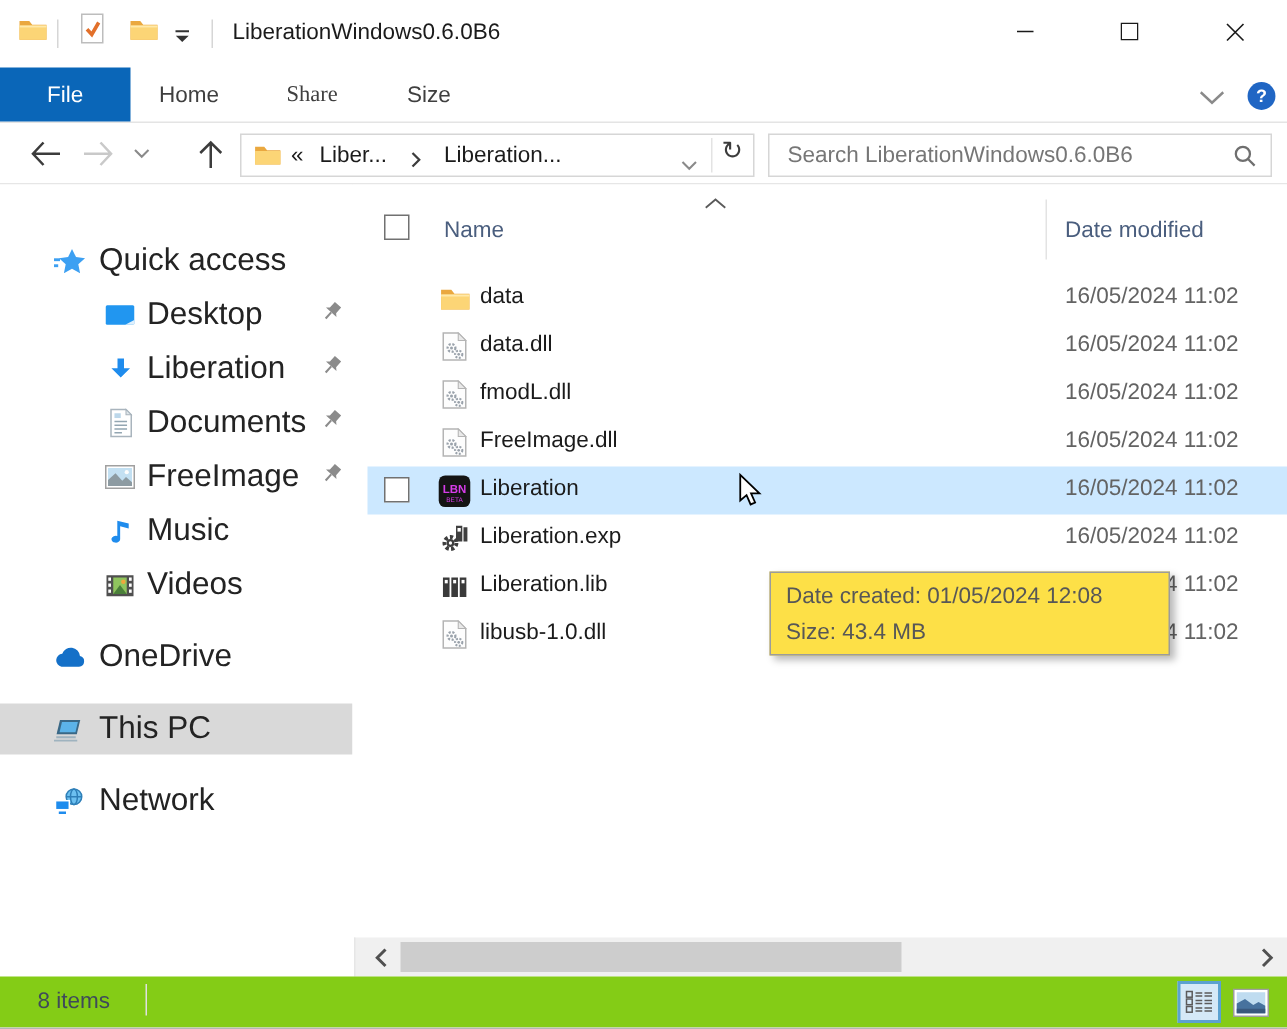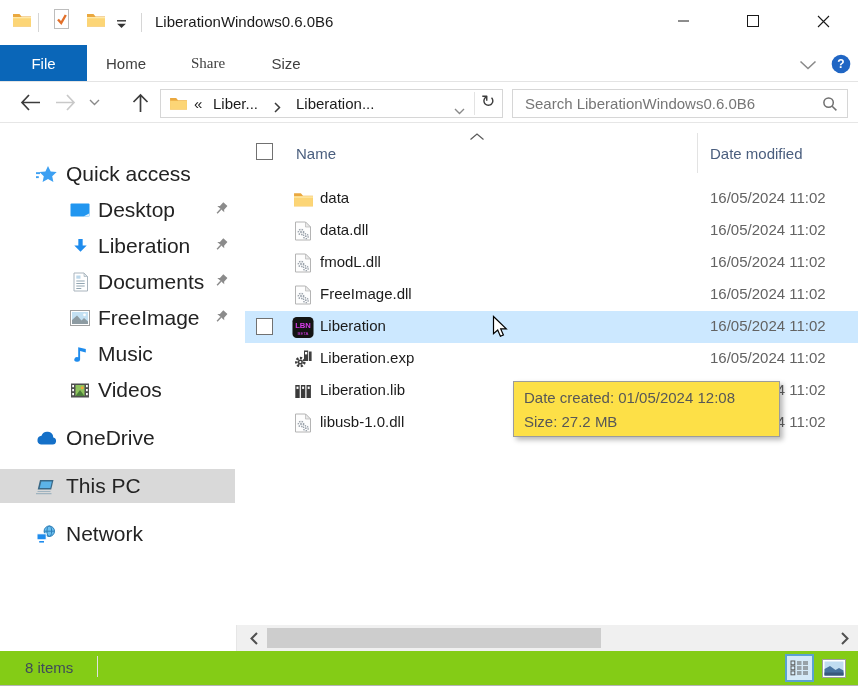--- a/index.html
+++ b/index.html
@@ -482,21 +482,21 @@
             <circle cx="11.8" cy="15.2" r=".9" fill="#9aa2ab"></circle>
           </svg>
       </span>
       <span class="fname">libusb-1.0.dll</span>
       <span class="fdate">16/05/2024 11:02</span>
     </div>
   </div>
 
   <div class="tooltip">
     <div>Date created: 01/05/2024 12:08</div>
-    <div>Size: 27.2 MB</div>
+    <div>Size: 43.4 MB</div>
   </div>
 
   <span class="cursor">
     <svg width="17" height="24" viewBox="0 0 17 24">
         <path d="M1.5 1.5v17.2l4.2-3.6 2.7 6.2 3-1.3-2.7-6.1h5.6z" fill="#fff" stroke="#000" stroke-width="1.2"></path>
       </svg>
   </span>
 
   <div class="hscroll">
     <button class="harrow" style="left:6px;">

